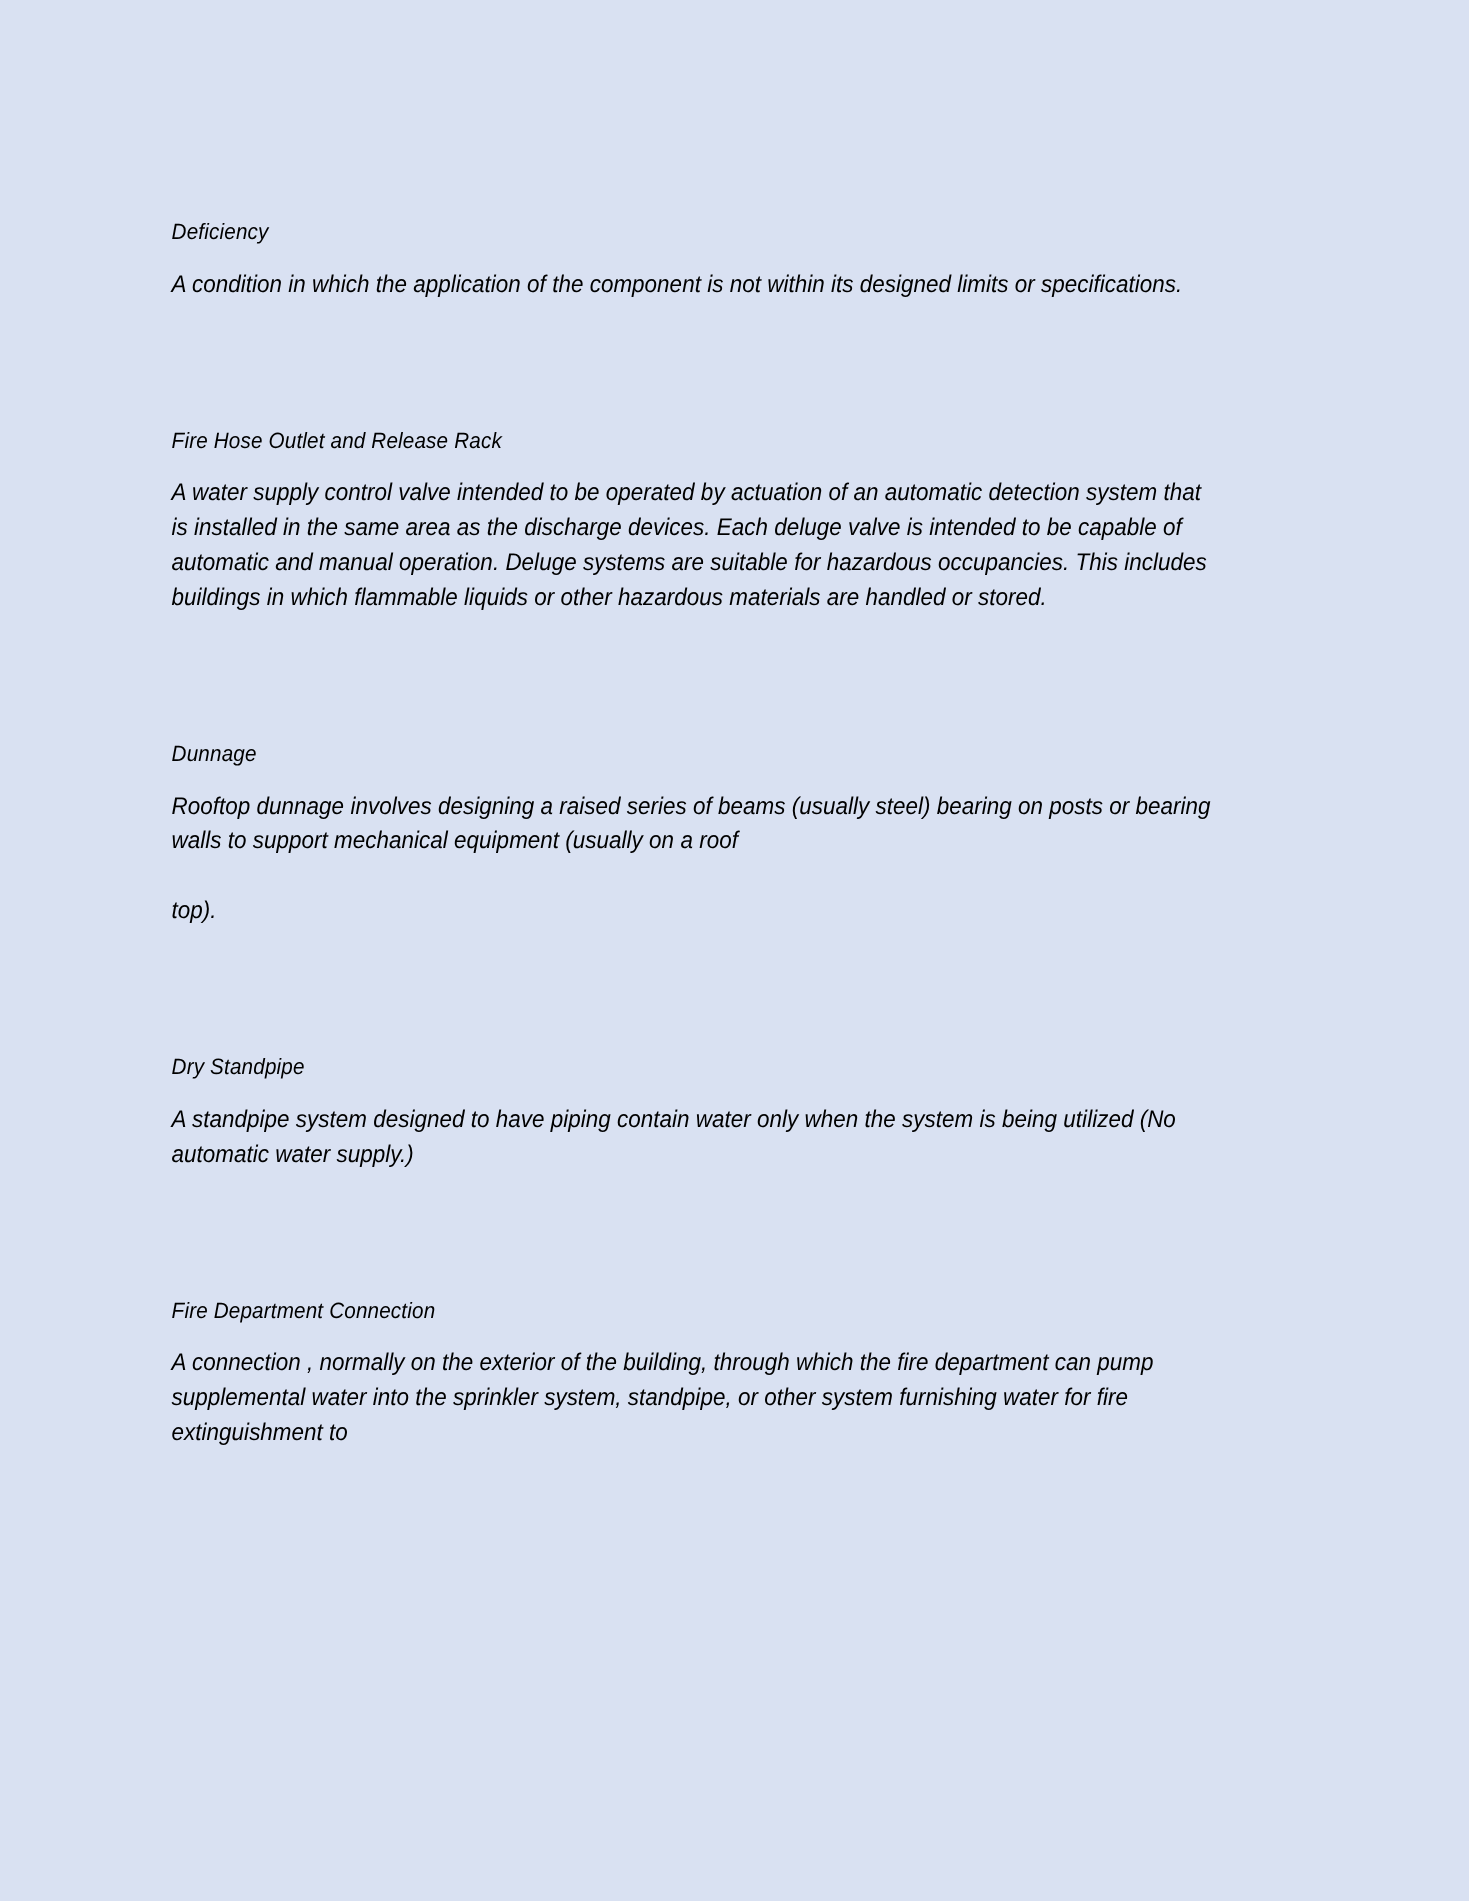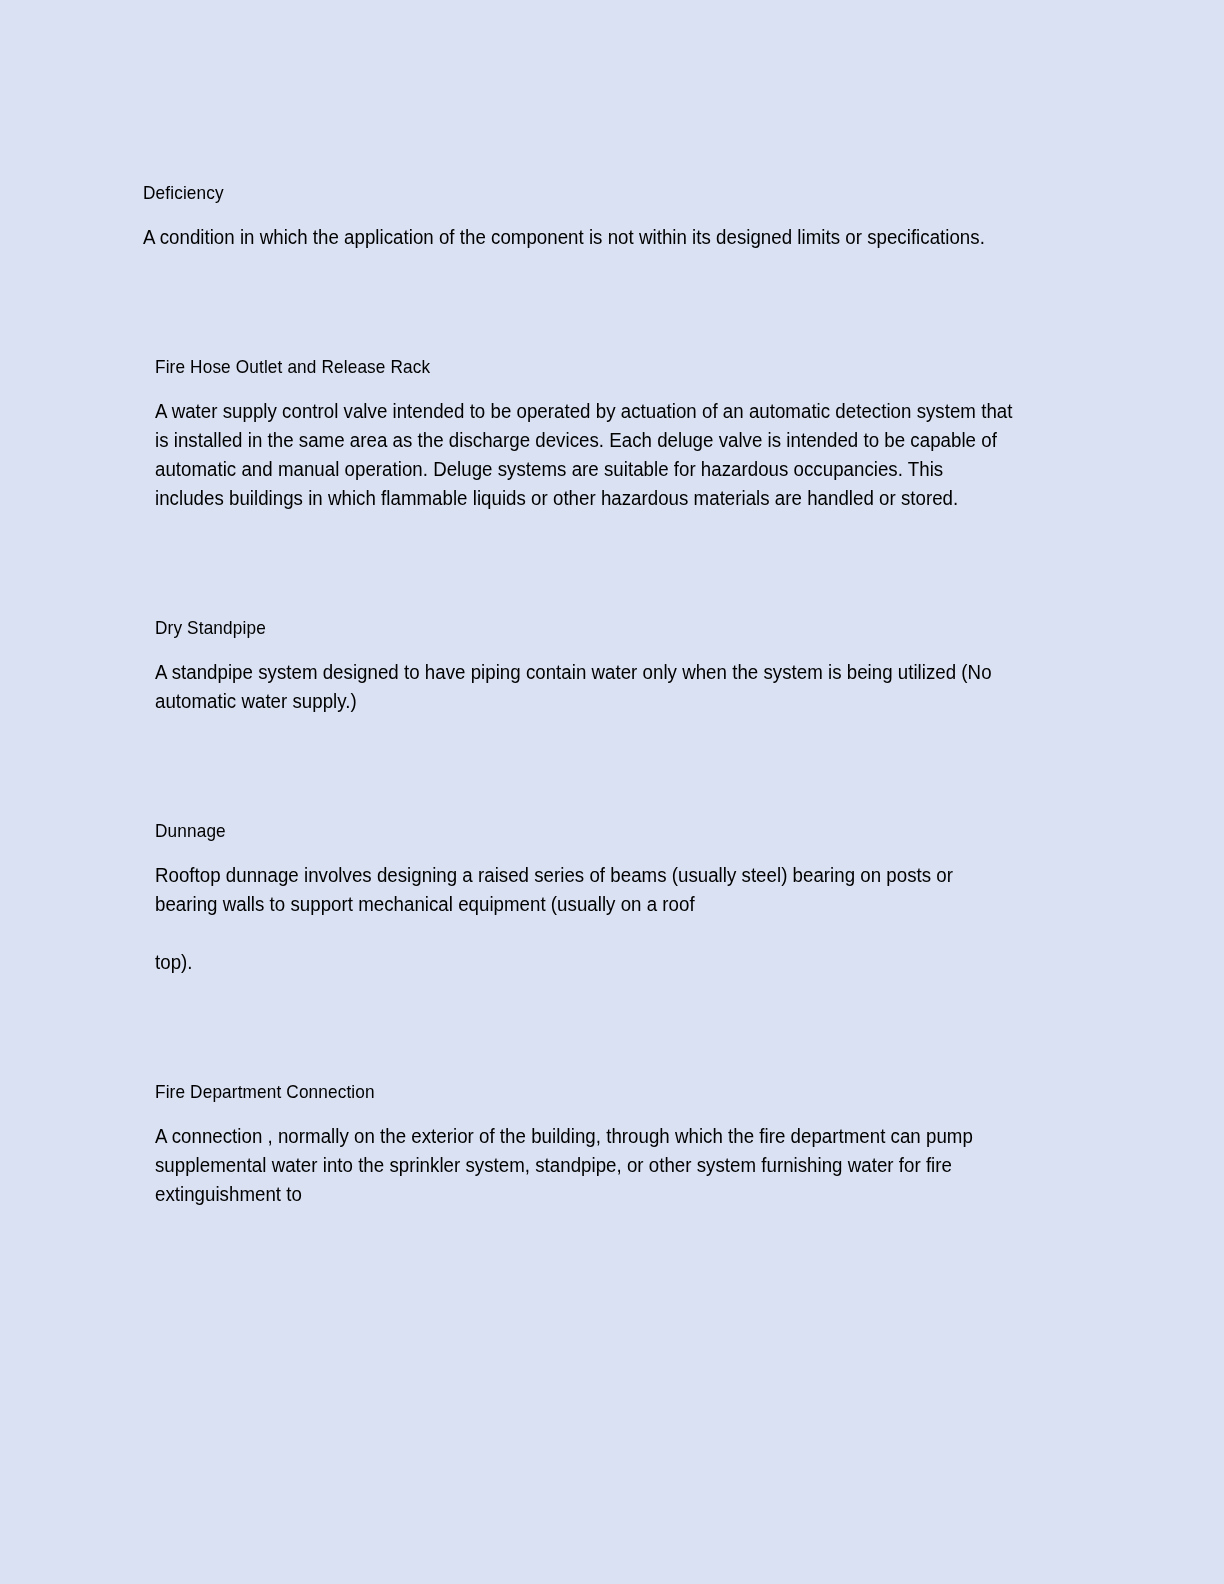--- a/index.html
+++ b/index.html
@@ -14,29 +14,29 @@
     color: #000000;
     overflow: hidden;
   }
 
   .page {
     position: relative;
     width: 1224px;
     height: 1584px;
     box-sizing: border-box;
     padding: 178px 148px 0 143px;
+    font-style: italic;
   }
 
   .entry {
     margin: 0 0 0 0;
   }
 
   .entry + .entry {
     margin-top: 100px;
-    margin-left: 12px;
   }
 
   .term {
     font-size: 18.5px;
     line-height: 29px;
     font-weight: 400;
     letter-spacing: 0.15px;
     margin: 0 0 16px 0;
     transform: scaleX(0.93);
     transform-origin: left center;
@@ -69,28 +69,28 @@
     <p class="definition">A condition in which the application of the component is not within its designed limits or specifications.</p>
   </section>
 
   <section class="entry">
     <h2 class="term">Fire Hose Outlet and Release Rack</h2>
     <p class="definition">A water supply control valve intended to be operated by actuation of an automatic detection system that is installed in the same area as the discharge devices. Each deluge valve is intended to be capable of automatic and manual operation. Deluge systems are suitable for hazardous occupancies. This includes buildings in which flammable liquids or other hazardous materials are handled or stored.</p>
   </section>
 
 
   <section class="entry">
-    <h2 class="term">Dry Standpipe</h2>
-    <p class="definition">A standpipe system designed to have piping contain water only when the system is being utilized (No automatic water supply.)</p>
+    <h2 class="term">Dunnage</h2>
+    <p class="definition">Rooftop dunnage involves designing a raised series of beams (usually steel) bearing on posts or bearing walls to support mechanical equipment (usually on a roof</p>
+    <p class="definition">top).</p>
   </section>
 
   <section class="entry">
-    <h2 class="term">Dunnage</h2>
-    <p class="definition">Rooftop dunnage involves designing a raised series of beams (usually steel) bearing on posts or bearing walls to support mechanical equipment (usually on a roof</p>
-    <p class="definition">top).</p>
+    <h2 class="term">Dry Standpipe</h2>
+    <p class="definition">A standpipe system designed to have piping contain water only when the system is being utilized (No automatic water supply.)</p>
   </section>
 
   <section class="entry">
     <h2 class="term">Fire Department Connection</h2>
     <p class="definition">A connection , normally on the exterior of the building, through which the fire department can pump supplemental water into the sprinkler system, standpipe, or other system furnishing water for fire extinguishment to</p>
   </section>
 
 </div>
 
 </body></html>

